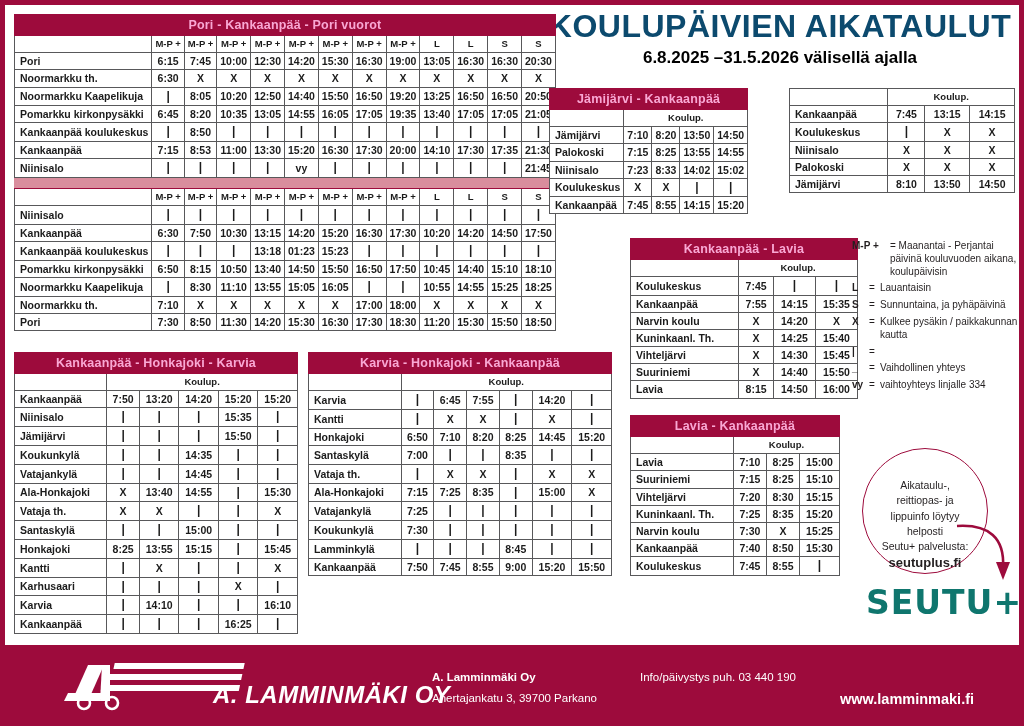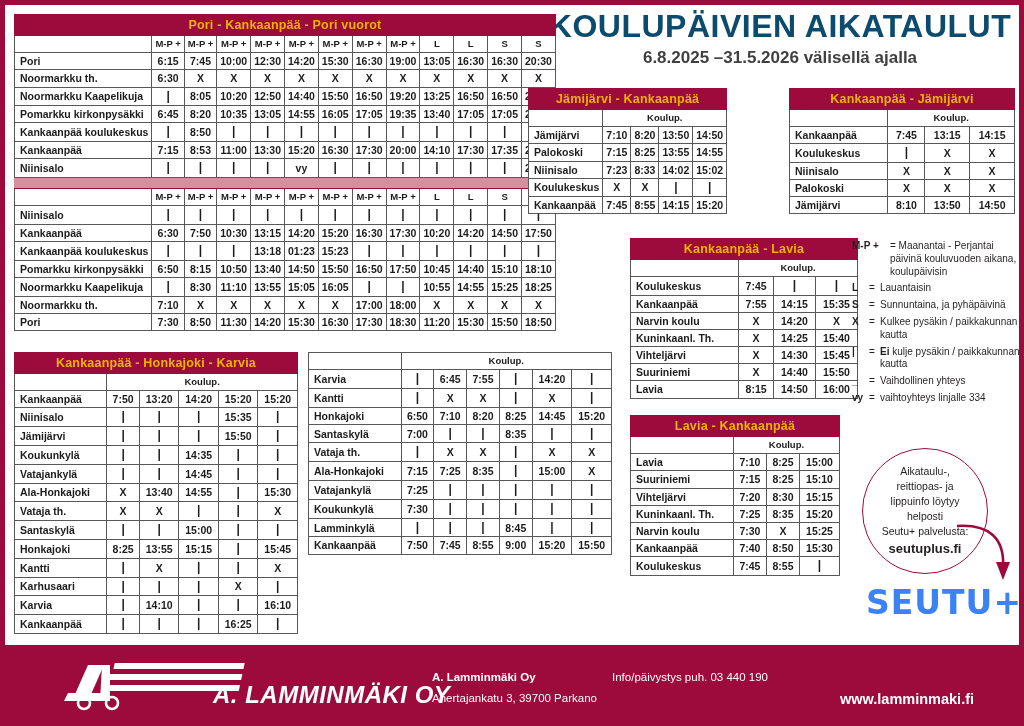--- a/index.html
+++ b/index.html
@@ -36,21 +36,21 @@
     font-weight: bold;
     height: 17px;
   }
   table.tt td.stop, table.tt th.stop {
     text-align: left;
     padding-left: 5px;
     font-weight: bold;
   }
   table.tt tr.title-row th {
     background: #9d0b3c;
-    color: #eab308;
+    color: #f9a8d4;
     font-weight: bold;
     font-size: 12.5px;
     letter-spacing: .2px;
     border: 1px solid #9d0b3c;
     padding: 3px 2px;
     height: 20px;
   }
   table.tt tr.daytype-row td {
     font-size: 9.5px;
     font-weight: bold;
@@ -62,38 +62,38 @@
     border-right: 1px solid #d98d9d;
     border-top: 1px solid #9d0b3c;
     border-bottom: 1px solid #9d0b3c;
     height: 11px;
     padding: 0;
   }
   .pipe { font-weight: bold; font-size: 12px; }
 
   
   #pori-table   { position:absolute; left:14px;  top:14px;  width:517px; }
-  #t-jami-kank  { position:absolute; left:528px; top:88px;  width:187px; }
+  #t-jami-kank  { position:absolute; left:549px; top:88px;  width:187px; }
   #t-kank-jami  { position:absolute; left:789px; top:88px;  width:226px; }
   #t-kank-lavia { position:absolute; left:630px; top:238px; width:228px; }
   #t-lavia-kank { position:absolute; left:630px; top:415px; width:210px; }
   #t-kank-karvia{ position:absolute; left:14px;  top:352px; width:284px; }
   #t-karvia-kank{ position:absolute; left:308px; top:352px; width:304px; }
 
   
   #heading {
     position:absolute; left:545px; top:10px; width:470px;
     text-align:center;
   }
   #heading .h1 {
     font-size: 32px; font-weight: bold; color:#0c4a6e;
     letter-spacing: .5px; line-height: 1.05;
   }
   #heading .h2 {
-    font-size: 17px; font-weight: bold; color:#404040;
+    font-size: 17px; font-weight: bold; color:#000000;
     margin-top: 4px;
   }
 
   
   #legend {
     position:absolute; left:852px; top:240px; width:170px;
     font-size: 10px; color:#231f20; line-height:1.28;
   }
   #legend .lrow { display:flex; margin-bottom:4px; }
   #legend .sym { width:17px; flex:0 0 17px; font-weight:bold; }
@@ -102,29 +102,29 @@
   #legend .txt { flex:1; }
   #legend b { font-weight: bold; }
 
   
   #promo-circle {
     position:absolute; left:862px; top:448px;
     width:126px; height:126px;
     border: 1.6px solid #9d0b3c;
     border-radius: 50%;
     display:flex; flex-direction:column;
-    align-items:center; justify-content:center;
+    align-items:center; justify-content:flex-end;
     text-align:center;
     font-size: 10.5px; color:#231f20; line-height:1.45;
   }
   #promo-circle .url { font-weight: bold; font-size:13px; }
   #promo-arrow { position:absolute; left:955px; top:520px; }
   #seutu-logo {
     position:absolute; left:866px; top:583px;
-    font-size: 33px; font-weight: bold; color:#3b82f6;
+    font-size: 33px; font-weight: bold; color:#0f766e;
     letter-spacing: 1px; font-family:"DejaVu Sans", sans-serif;
   }
   
   #promo-swoosh {
     position:absolute; right:0; top:380px;
     width:165px; height:265px;
     background:#9d0b3c;
     border-top-left-radius: 150px 210px;
     z-index:-1;
   }
@@ -144,21 +144,21 @@
     position:absolute; left:58px; top:12px; width:200px; height:58px;
   }
   #logo-text {
     position:absolute; left:213px; top:36px;
     font-size: 24px; font-weight: bold; font-style: italic;
     color:#ffffff; letter-spacing:.5px;
   }
   .fcol { position:absolute; font-size:11.5px; line-height:1.85; }
   #fcol1 { left:432px; top:22px; }
   #fcol1 .b { font-weight:bold; }
-  #fcol2 { left:612px; top:22px; }
+  #fcol2 { left:640px; top:22px; }
   #fweb  { position:absolute; left:840px; top:46px; font-size:14.5px; font-weight:bold; }
 </style>
 </head>
 <body>
 
 <div id="page">
 
   <div class="edge-top"></div>
   <div class="edge-left"></div>
   <div class="edge-right"></div>
@@ -466,23 +466,20 @@
             <td>14:15</td>
             <td>15:20</td>
           </tr>
         </tbody>
       </table>
   </div>
 
   <div id="t-kank-jami">
     <table class="tt">
         <tbody id="tb-kank-jami">
-          <tr class="title-row">
-            <th colspan="4">Kankaanpää - Jämijärvi</th>
-          </tr>
           <tr class="daytype-row">
             <td class="stop">&nbsp;</td>
             <td colspan="3">Koulup.</td>
           </tr>
           <tr>
             <td class="stop">Kankaanpää</td>
             <td>7:45</td>
             <td>13:15</td>
             <td>14:15</td>
           </tr>
@@ -740,20 +737,23 @@
             <td>16:25</td>
             <td><span class="pipe">|</span></td>
           </tr>
         </tbody>
       </table>
   </div>
 
   <div id="t-karvia-kank">
     <table class="tt">
         <tbody id="tb-karvia-kank">
+          <tr class="title-row">
+            <th colspan="7">Karvia - Honkajoki - Kankaanpää</th>
+          </tr>
           <tr class="daytype-row">
             <td class="stop">&nbsp;</td>
             <td colspan="6">Koulup.</td>
           </tr>
           <tr>
             <td class="stop">Karvia</td>
             <td><span class="pipe">|</span></td>
             <td>6:45</td>
             <td>7:55</td>
             <td><span class="pipe">|</span></td>
@@ -861,21 +861,20 @@
         <div class="txt">Sunnuntaina, ja pyhäpäivinä</div>
       </div>
       <div class="lrow">
         <div class="sym">X</div>
         <div class="eq">=</div>
         <div class="txt">Kulkee pysäkin / paikkakunnan kautta</div>
       </div>
       <div class="lrow">
         <div class="sym">|</div>
         <div class="eq">=</div>
-        <div class="txt"><b>Ei</b> kulje pysäkin / paikkakunnan kautta</div>
       </div>
       <div class="lrow">
         <div class="sym">_</div>
         <div class="eq">=</div>
         <div class="txt">Vaihdollinen yhteys</div>
       </div>
       <div class="lrow">
         <div class="sym">vy</div>
         <div class="eq">=</div>
         <div class="txt">vaihtoyhteys linjalle 334</div>

